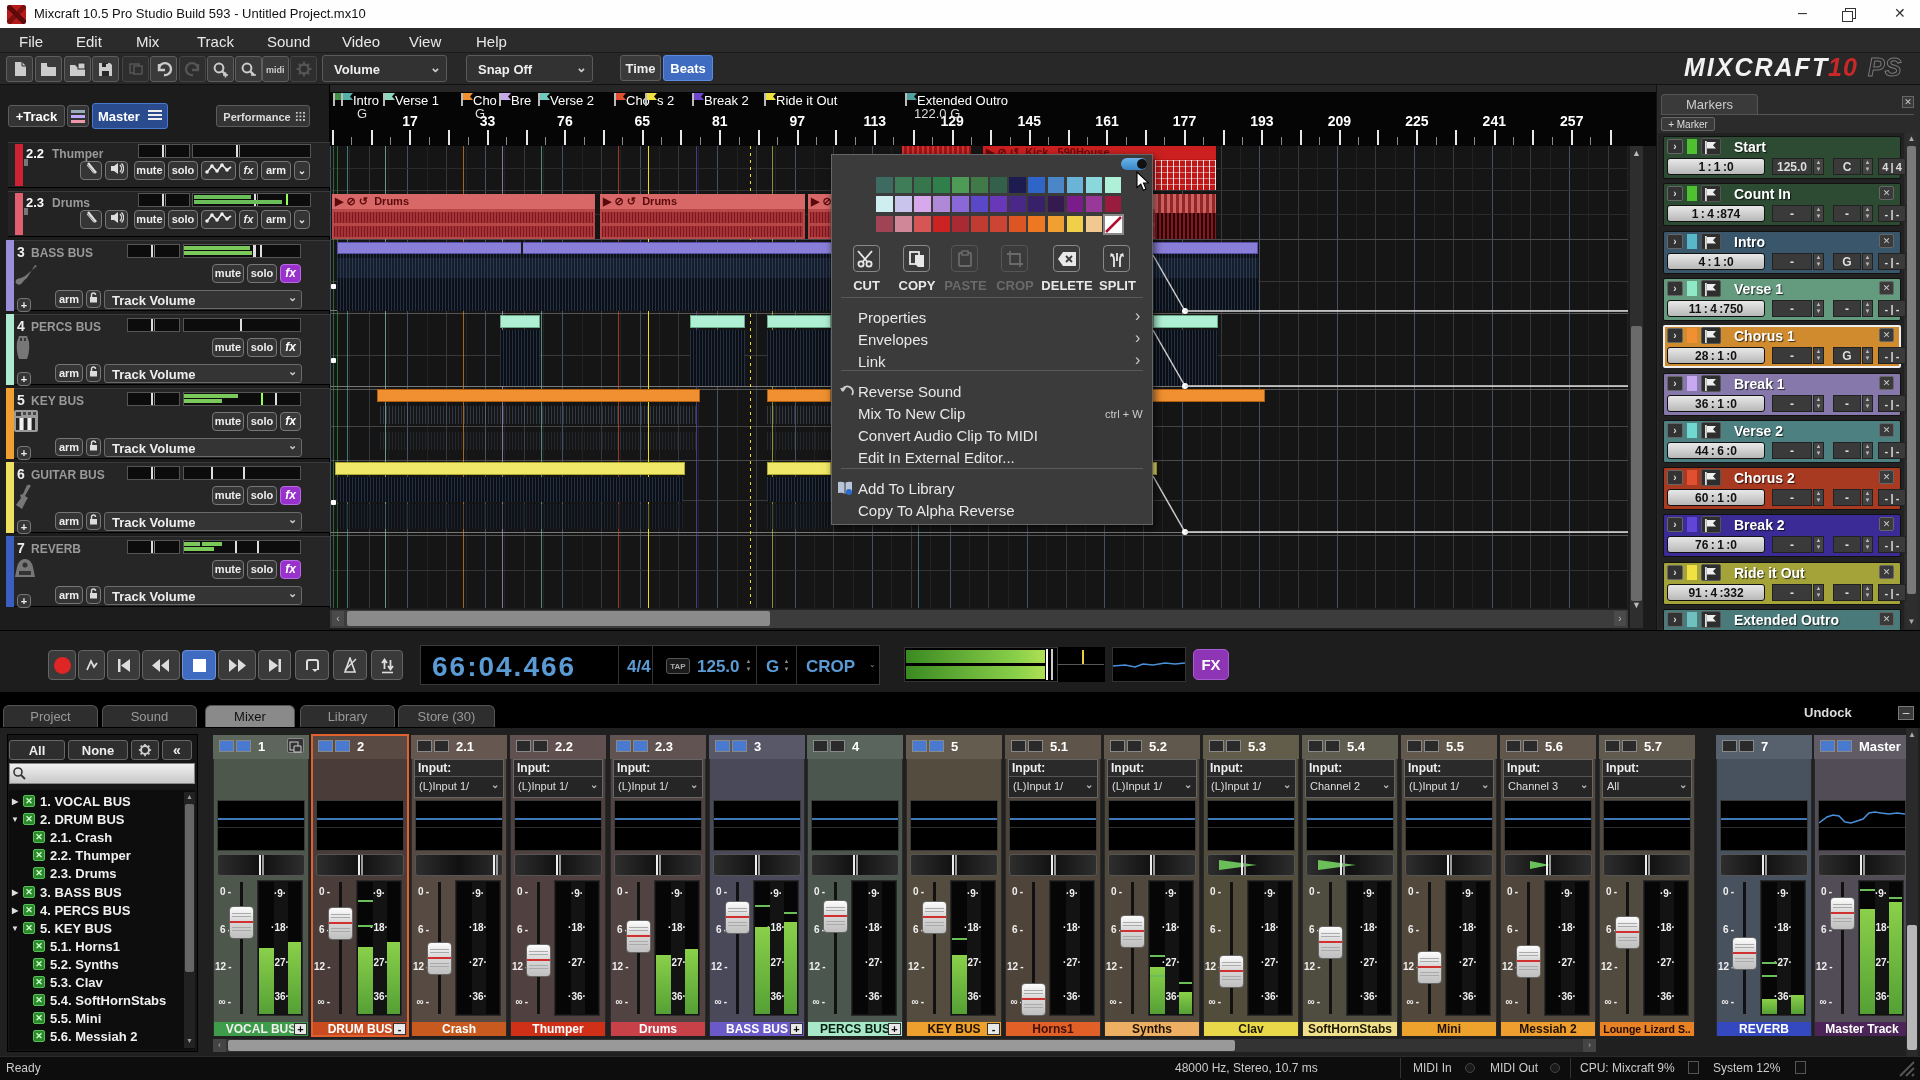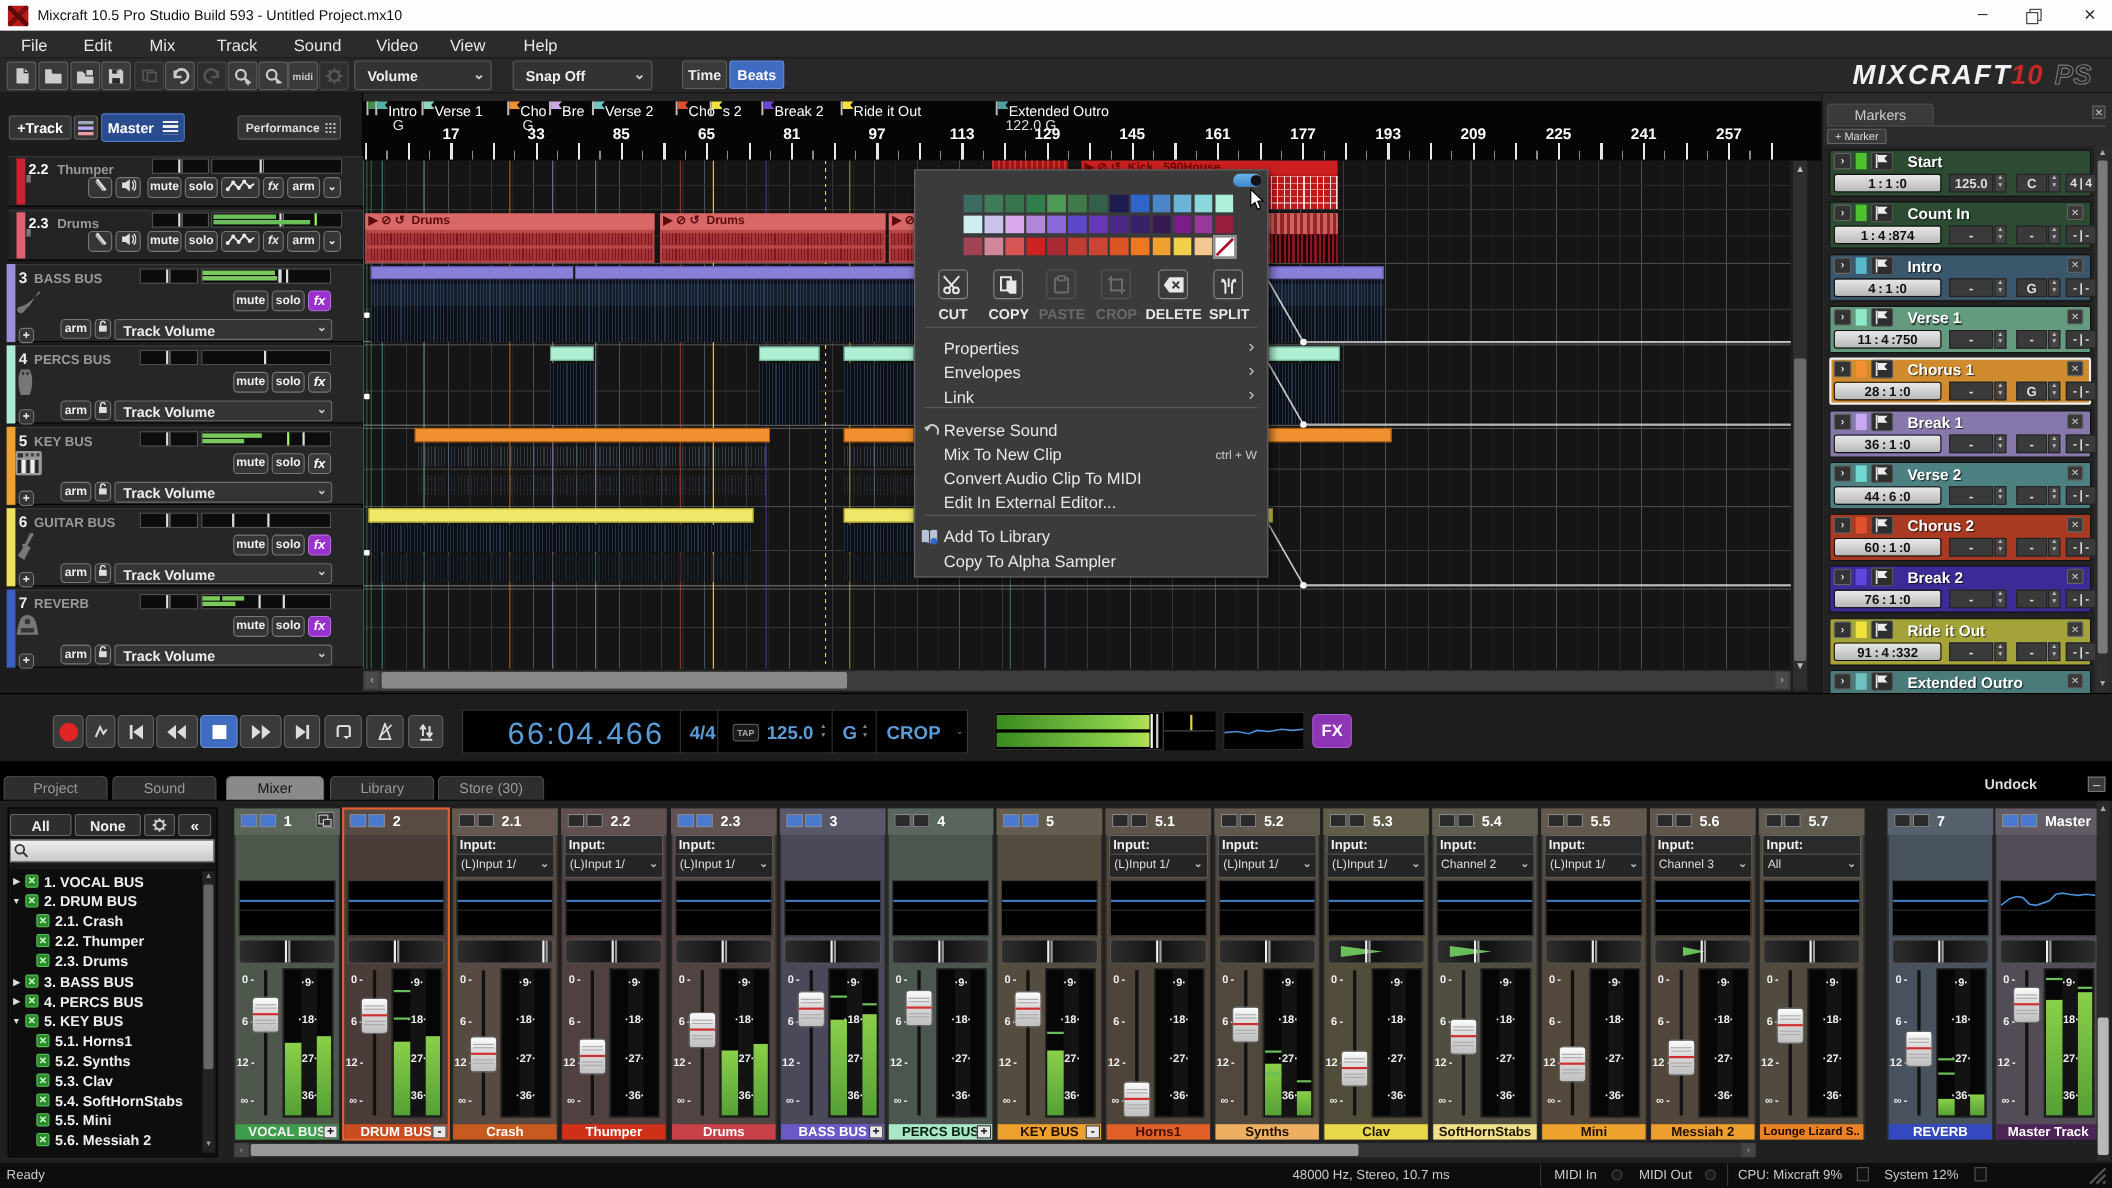--- a/index.html
+++ b/index.html
@@ -338,21 +338,21 @@
 <div style="left:112px;top:589px;color:#eee;font-size:13px;font-weight:bold;white-space:nowrap;">Track Volume</div>
 <div style="left:288px;top:587px;color:#ccc;font-size:11px;font-weight:bold;white-space:nowrap;">⌄</div>
 <div style="left:17px;top:594px;width:14px;height:14px;background:#353535;border:1px solid #777;border-radius:4px;color:#eee;font-size:11px;font-weight:bold;text-align:center;line-height:12px;">+</div>
 <div style="left:0;top:608px;width:330px;height:22px;background:#1c1c1c;"></div>
 <div style="left:330px;top:85px;width:1326px;height:7px;background:#262626;"></div>
 <div style="left:330px;top:92px;width:1326px;height:54px;background:#050505;"></div>
 <div style="left:332px;top:137px;width:1296px;height:8px;background-image:repeating-linear-gradient(90deg,#8a8a8a 0 1px,transparent 1px 19.36px);"></div>
 <div style="left:332px;top:130px;width:1296px;height:15px;background-image:repeating-linear-gradient(90deg,#e8e8e8 0 2px,transparent 2px 38.72px);"></div>
 <div style="left:398.0px;top:113px;color:#fff;font-size:14px;font-weight:bold;white-space:nowrap;width:24px;text-align:center;">17</div>
 <div style="left:475.45px;top:113px;color:#fff;font-size:14px;font-weight:bold;white-space:nowrap;width:24px;text-align:center;">33</div>
-<div style="left:552.9px;top:113px;color:#fff;font-size:14px;font-weight:bold;white-space:nowrap;width:24px;text-align:center;">85</div>
+<div style="left:552.9px;top:113px;color:#fff;font-size:14px;font-weight:bold;white-space:nowrap;width:24px;text-align:center;">76</div>
 <div style="left:630.35px;top:113px;color:#fff;font-size:14px;font-weight:bold;white-space:nowrap;width:24px;text-align:center;">65</div>
 <div style="left:707.8px;top:113px;color:#fff;font-size:14px;font-weight:bold;white-space:nowrap;width:24px;text-align:center;">81</div>
 <div style="left:785.25px;top:113px;color:#fff;font-size:14px;font-weight:bold;white-space:nowrap;width:24px;text-align:center;">97</div>
 <div style="left:862.7px;top:113px;color:#fff;font-size:14px;font-weight:bold;white-space:nowrap;width:24px;text-align:center;">113</div>
 <div style="left:940.15px;top:113px;color:#fff;font-size:14px;font-weight:bold;white-space:nowrap;width:24px;text-align:center;">129</div>
 <div style="left:1017.5999999999999px;top:113px;color:#fff;font-size:14px;font-weight:bold;white-space:nowrap;width:24px;text-align:left;">145</div>
 <div style="left:1095.0500000000002px;top:113px;color:#fff;font-size:14px;font-weight:bold;white-space:nowrap;width:24px;text-align:center;">161</div>
 <div style="left:1172.5px;top:113px;color:#fff;font-size:14px;font-weight:bold;white-space:nowrap;width:24px;text-align:center;">177</div>
 <div style="left:1249.95px;top:113px;color:#fff;font-size:14px;font-weight:bold;white-space:nowrap;width:24px;text-align:center;">193</div>
 <div style="left:1327.4px;top:113px;color:#fff;font-size:14px;font-weight:bold;white-space:nowrap;width:24px;text-align:center;">209</div>
@@ -748,21 +748,21 @@
       <path d="M4.5 12 V4 m-2.5 2 l2.5-3.5 2.5 3.5" stroke="#ddd" stroke-width="1.8" fill="none"></path>
       <path d="M10.5 3 v8 m-2.5-2 l2.5 3.5 2.5-3.5" stroke="#ddd" stroke-width="1.8" fill="none"></path>
       <line x1="2" y1="15.5" x2="13" y2="15.5" stroke="#ddd" stroke-width="1.6"></line>
     </svg>
   </div>
 <div style="left:420px;top:645px;width:460px;height:40px;background:#000;border:1px solid #3a3a3a;"></div>
 <div style="left:618px;top:645px;width:1px;height:40px;background:#333;"></div>
 <div style="left:652px;top:645px;width:1px;height:40px;background:#333;"></div>
 <div style="left:756px;top:645px;width:1px;height:40px;background:#333;"></div>
 <div style="left:796px;top:645px;width:1px;height:40px;background:#333;"></div>
-<div style="left:432px;top:651px;color:#5b9bd5;font-size:28px;font-weight:normal;white-space:nowrap;letter-spacing:2px;width:172px;text-align:right;">66:04.466</div>
+<div style="left:432px;top:651px;color:#5b9bd5;font-size:28px;font-weight:bold;white-space:nowrap;letter-spacing:2px;width:172px;text-align:left;">66:04.466</div>
 <div style="left:627px;top:657px;color:#5b9bd5;font-size:17px;font-weight:bold;white-space:nowrap;">4/4</div>
 <div style="left:666px;top:658px;width:24px;height:16px;background:#1a1a1a;border:1px solid #555;border-radius:3px;color:#aaa;font-size:8px;font-weight:bold;text-align:center;line-height:15px;">TAP</div>
 <div style="left:697px;top:657px;color:#5b9bd5;font-size:17px;font-weight:bold;white-space:nowrap;">125.0</div>
 <div style="left:744px;top:657px;width:9px;height:16px;color:#888;font-size:6px;text-align:center;line-height:8px;">▲<br>▼</div>
 <div style="left:766px;top:657px;color:#5b9bd5;font-size:17px;font-weight:bold;white-space:nowrap;">G</div>
 <div style="left:782px;top:657px;width:9px;height:16px;color:#888;font-size:6px;text-align:center;line-height:8px;">▲<br>▼</div>
 <div style="left:806px;top:657px;color:#5b9bd5;font-size:17px;font-weight:bold;white-space:nowrap;">CROP</div>
 <div style="left:869px;top:660px;width:10px;height:12px;color:#888;font-size:8px;">⌄</div>
 <div style="left:904px;top:647px;width:201px;height:35px;background:#000;border:1px solid #333;"></div>
 <div style="left:906px;top:650px;width:139px;height:13px;background:linear-gradient(90deg,#3a8a22,#8ad04a 80%,#b0e055);"></div>
@@ -1596,15 +1596,15 @@
 <div style="left:1105px;top:408px;color:#ccc;font-size:11px;font-weight:normal;white-space:nowrap;">ctrl + W</div>
 <div style="left:858px;top:427px;color:#e8e8e8;font-size:15px;font-weight:normal;white-space:nowrap;">Convert Audio Clip To MIDI</div>
 <div style="left:858px;top:449px;color:#e8e8e8;font-size:15px;font-weight:normal;white-space:nowrap;">Edit In External Editor...</div>
 <div style="left:841px;top:468px;width:302px;height:1px;background:#5a5a5a;"></div>
 <div style="left:858px;top:480px;color:#e8e8e8;font-size:15px;font-weight:normal;white-space:nowrap;">Add To Library</div>
 <svg style="position:absolute;left:837px;top:481px;" width="16" height="15" viewBox="0 0 16 15">
     <path d="M8 2 Q5 0 1 1 V12 Q5 11 8 13 Q11 11 15 12 V1 Q11 0 8 2z" fill="#b8c4d8"></path>
     <line x1="8" y1="2" x2="8" y2="13" stroke="#3b3b3b"></line>
     <circle cx="12" cy="11" r="3" fill="#2a6ad0"></circle>
   </svg>
-<div style="left:858px;top:502px;color:#e8e8e8;font-size:15px;font-weight:normal;white-space:nowrap;">Copy To Alpha Sampler</div>
+<div style="left:858px;top:502px;color:#e8e8e8;font-size:15px;font-weight:normal;white-space:nowrap;">Copy To Alpha Reverse</div>
 <svg style="position:absolute;left:1136px;top:171px;z-index:50;" width="15" height="21" viewBox="0 0 15 21">
     <path d="M1 1 L1 16.5 L4.8 13.2 L7.3 19.3 L10 18 L7.5 12 L12.2 11.7z" fill="#fff" stroke="#000" stroke-width="1.1"></path>
   </svg>
 </body></html>

